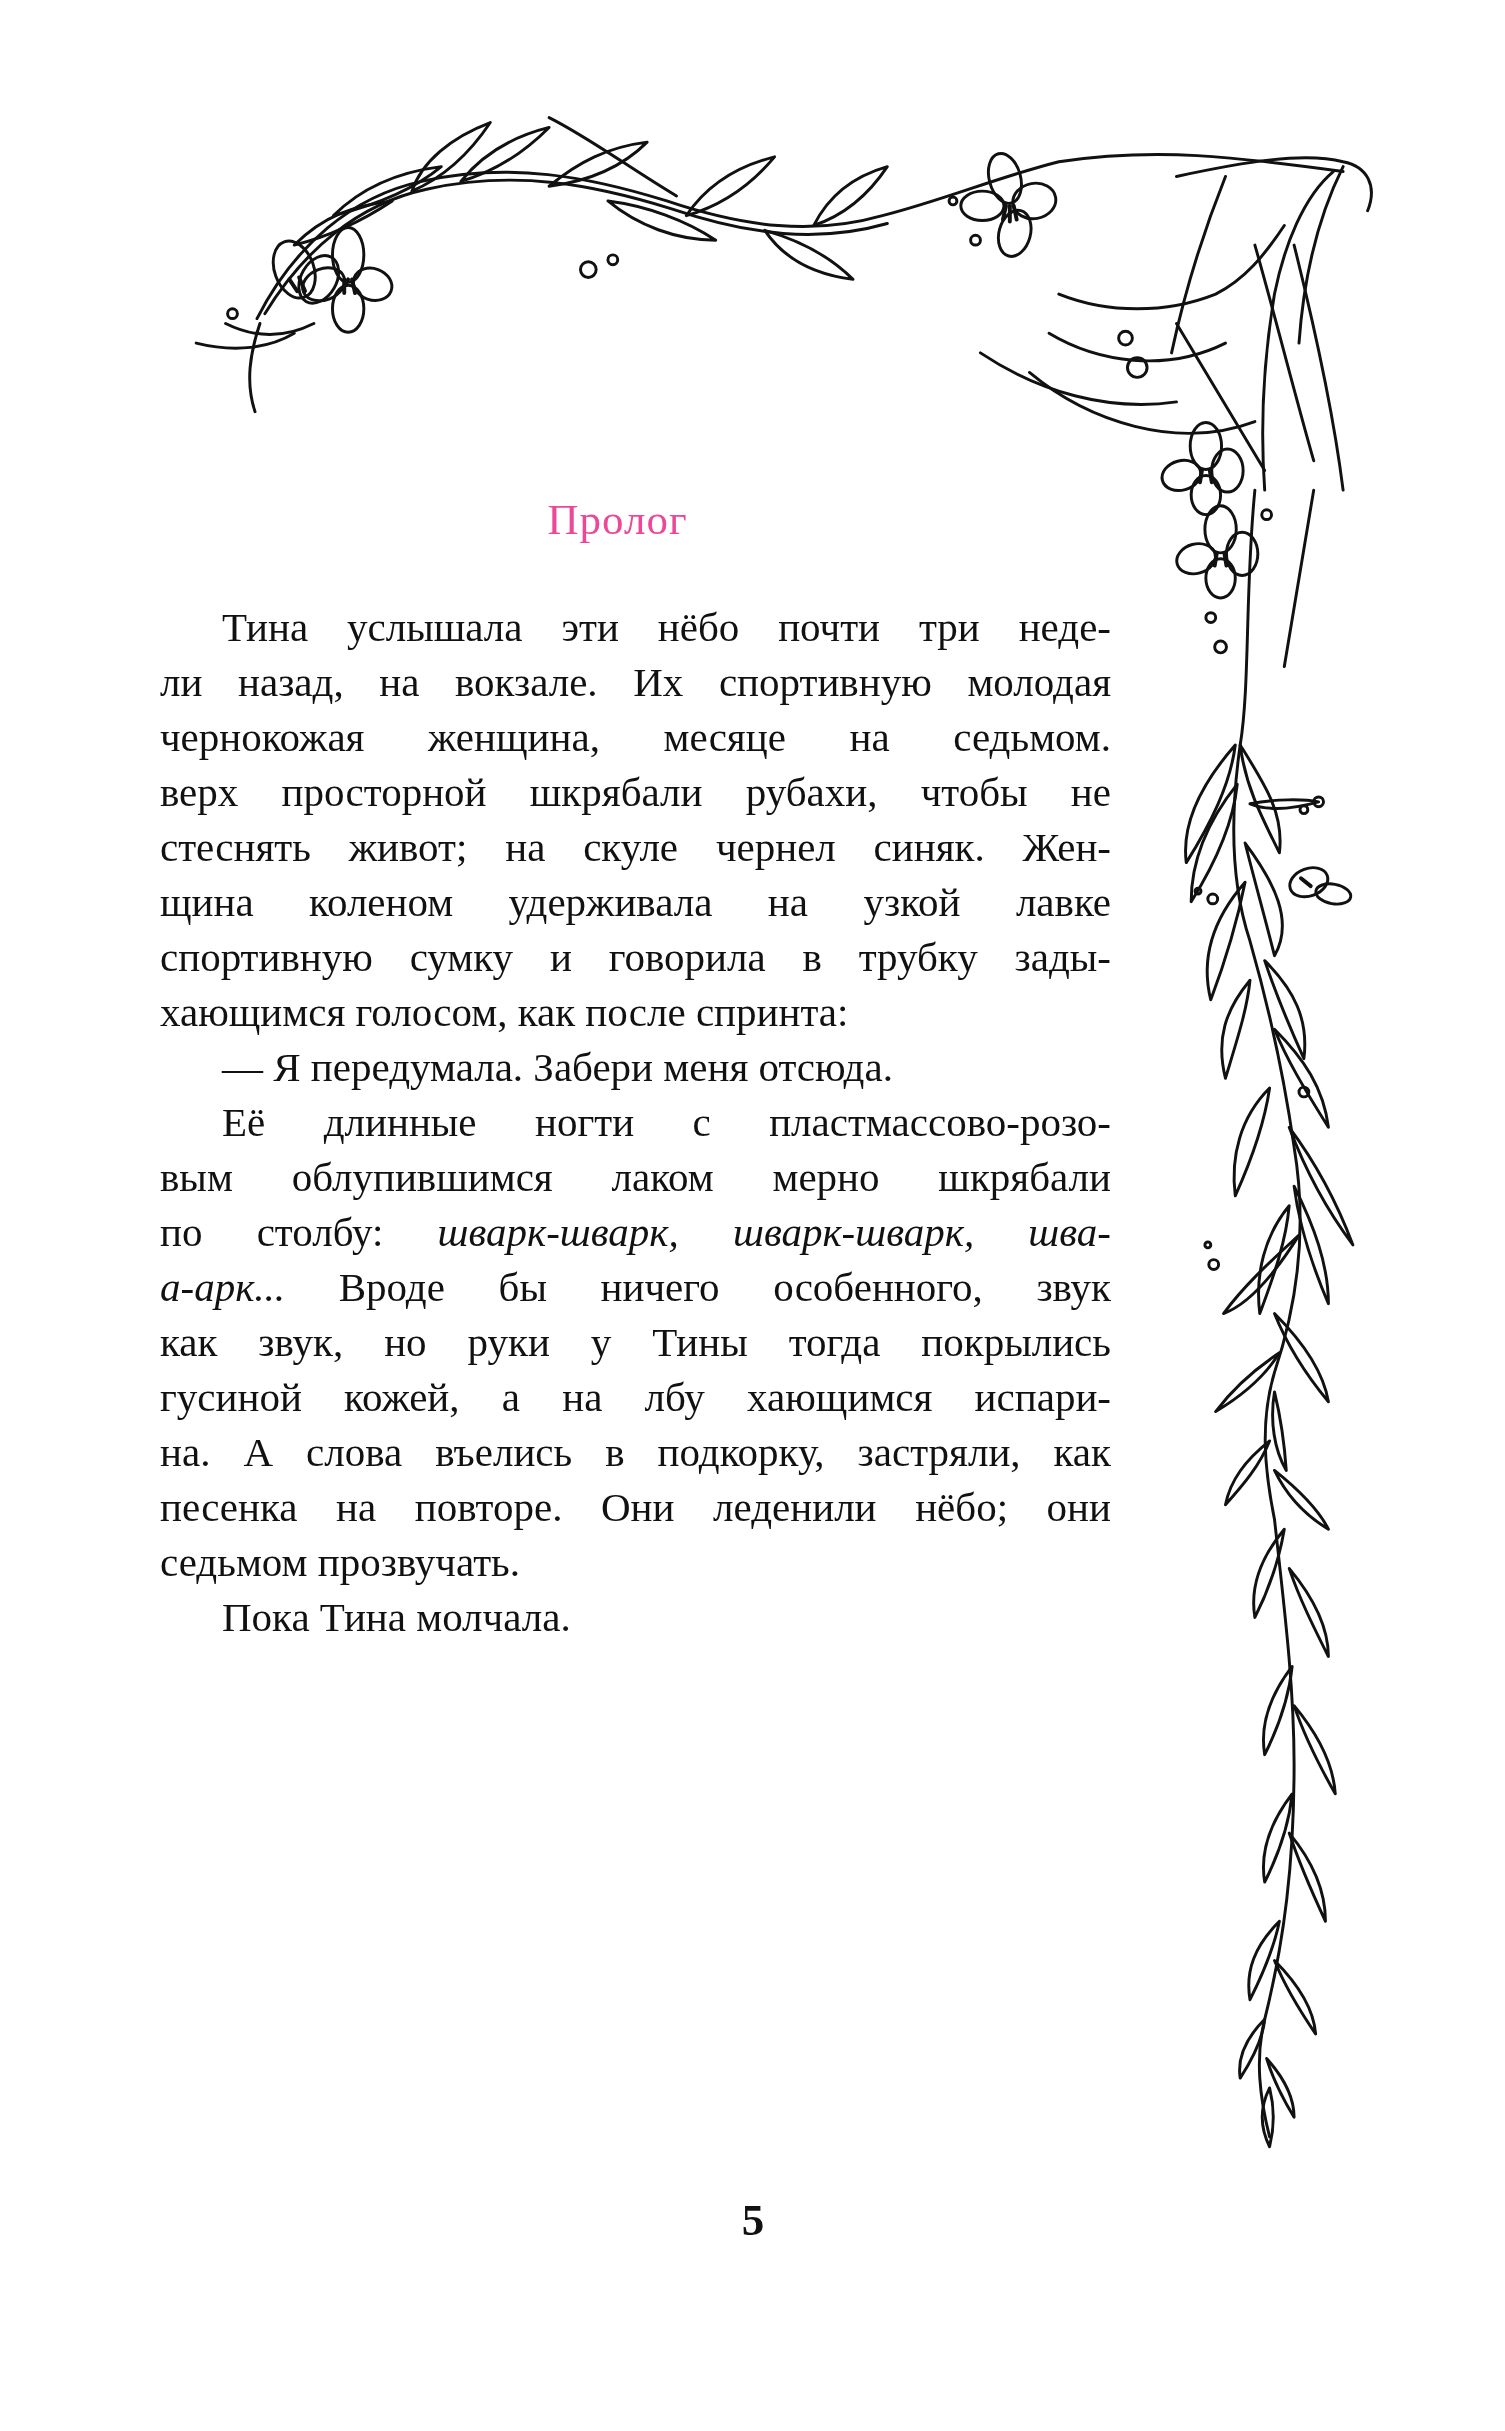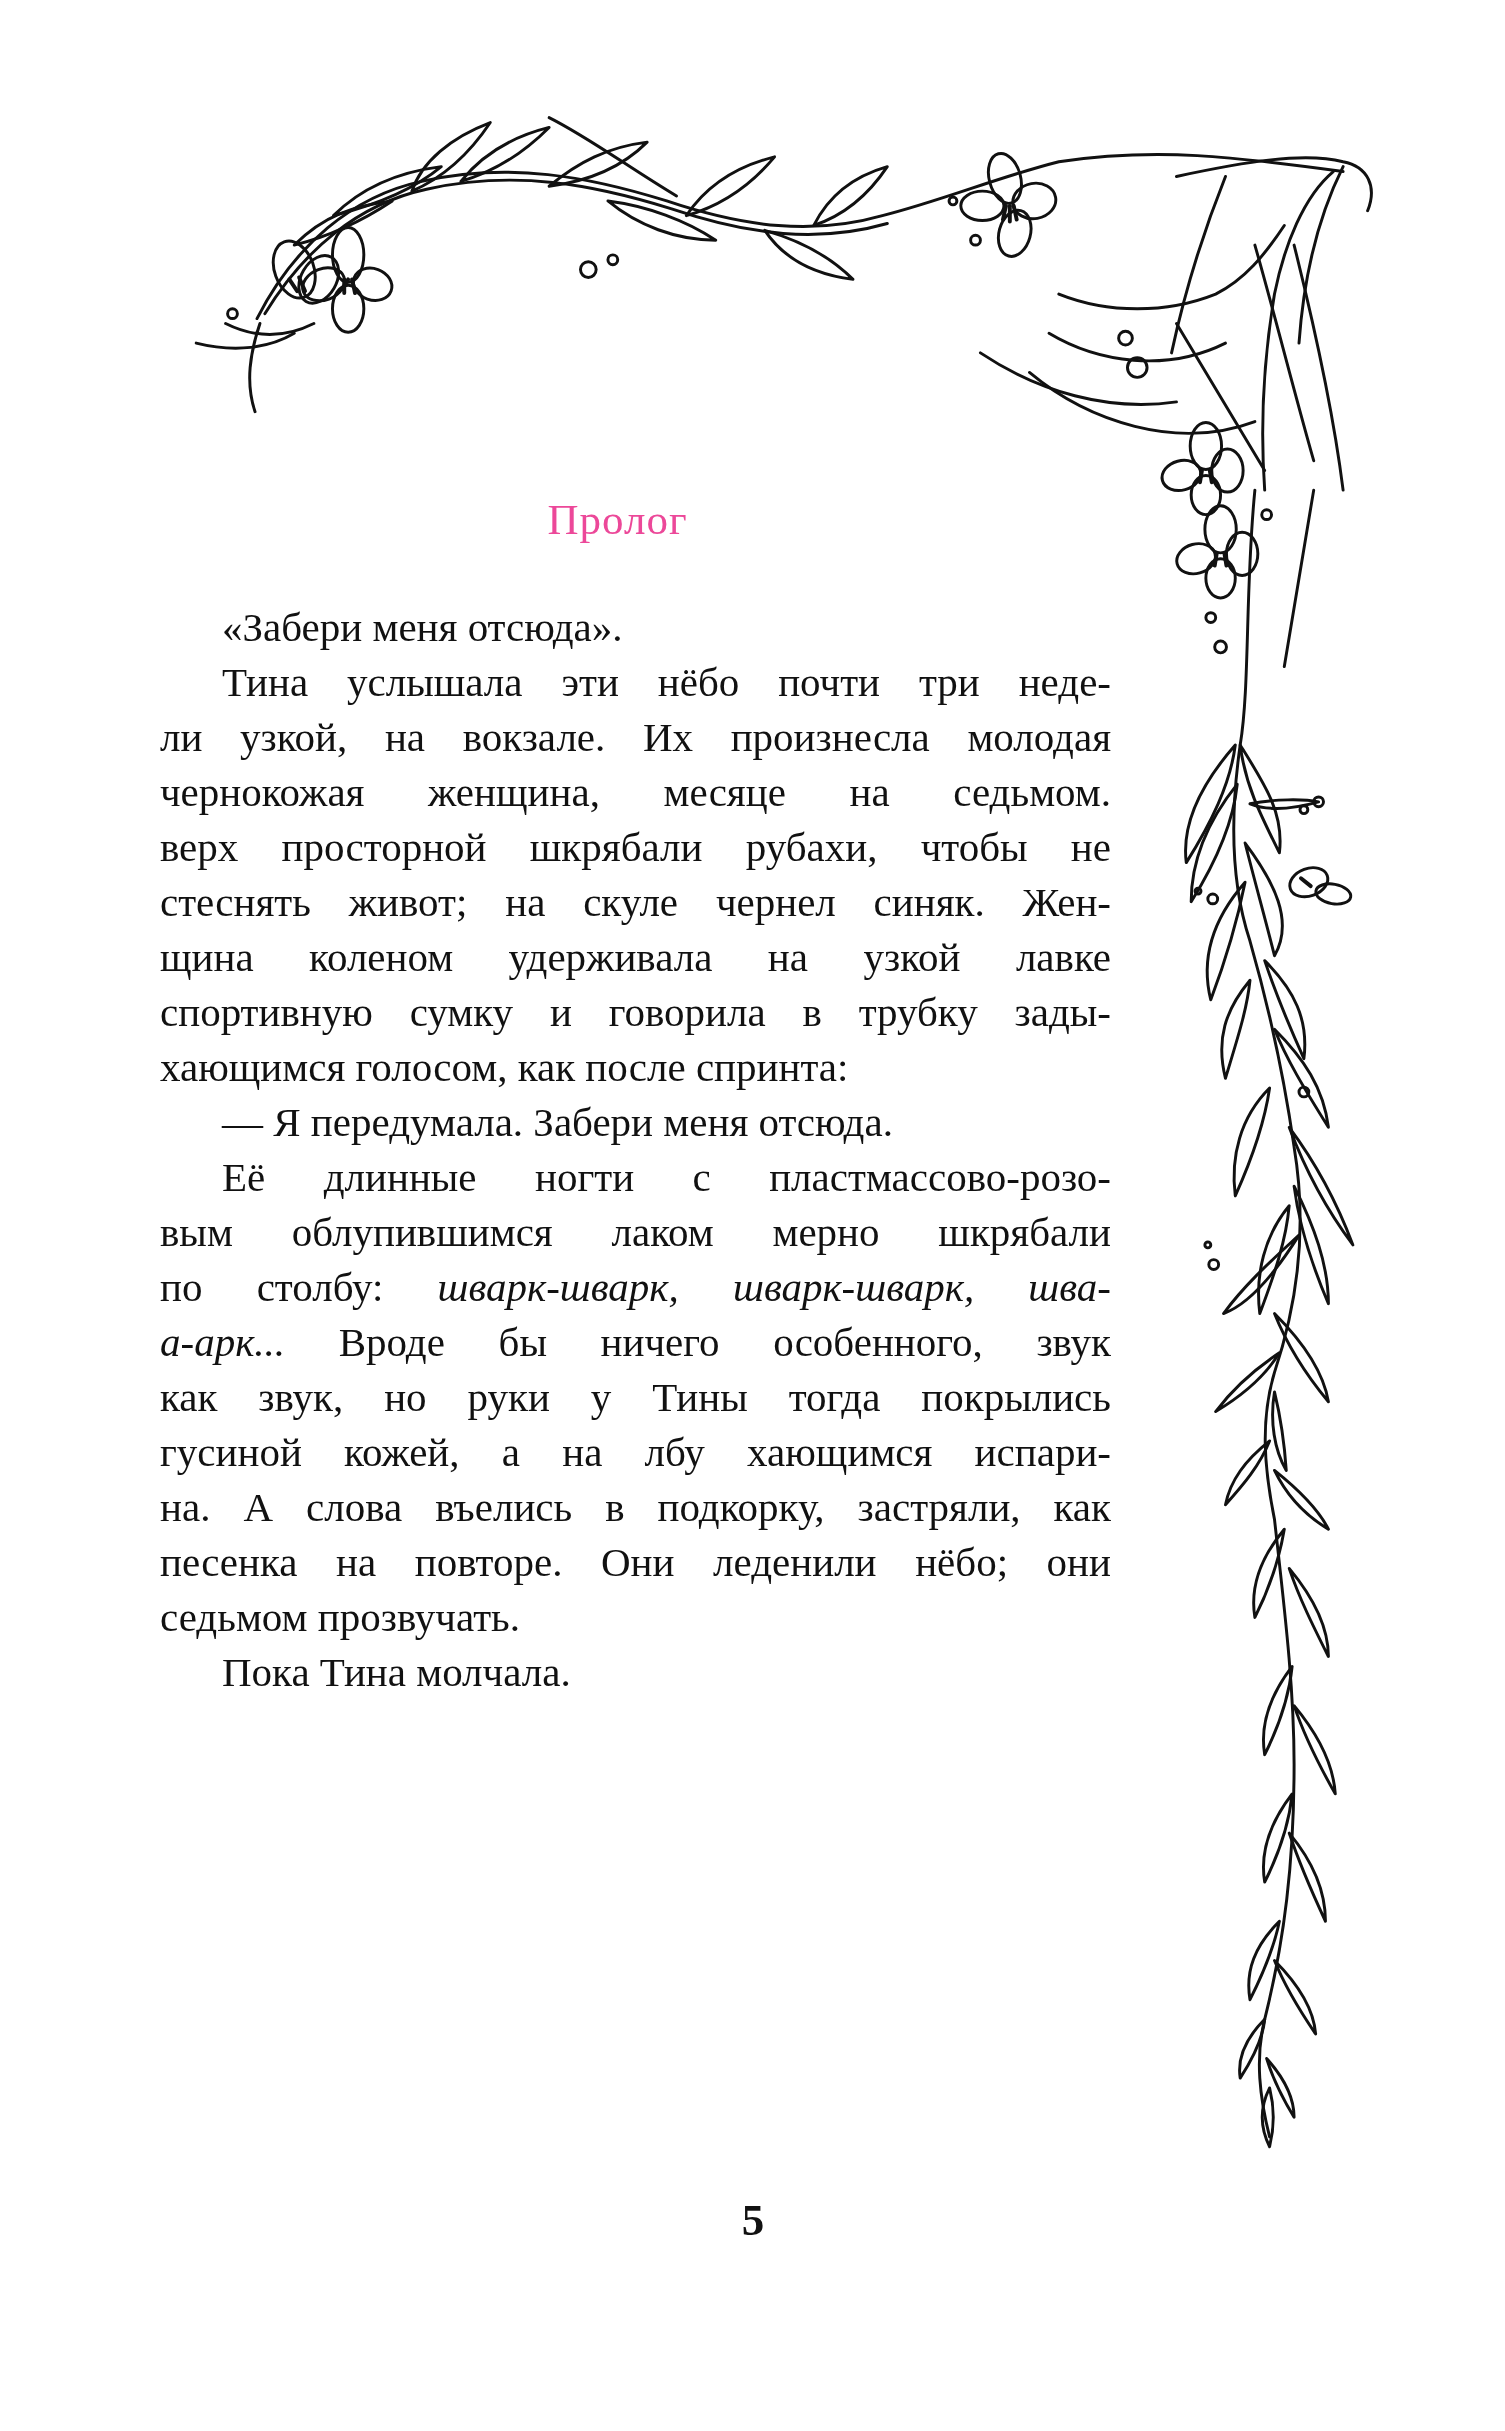--- a/index.html
+++ b/index.html
@@ -157,23 +157,22 @@
       <circle cx="1237" cy="917" r="5"></circle>
       <circle cx="1330" cy="1114" r="5"></circle>
       <circle cx="1232" cy="1270" r="3"></circle>
       <circle cx="1238" cy="1290" r="5"></circle>
     </g>
   </svg>
 
   <div class="title">Пролог</div>
 
   <div class="text">
-    <span class="line indent last">«Забери меня отсюда».</span>
     <span class="line indent">Тина услышала эти нёбо почти три неде-</span>
-    <span class="line">ли узкой, на вокзале. Их произнесла молодая</span>
+    <span class="line">ли назад, на вокзале. Их спортивную молодая</span>
     <span class="line">чернокожая женщина, месяце на седьмом.</span>
     <span class="line">верх просторной шкрябали рубахи, чтобы не</span>
     <span class="line">стеснять живот; на скуле чернел синяк. Жен-</span>
     <span class="line">щина коленом удерживала на узкой лавке</span>
     <span class="line">спортивную сумку и говорила в трубку зады-</span>
     <span class="line last">хающимся голосом, как после спринта:</span>
     <span class="line dash-indent last">— Я передумала. Забери меня отсюда.</span>
     <span class="line indent">Её длинные ногти с пластмассово-розо-</span>
     <span class="line">вым облупившимся лаком мерно шкрябали</span>
     <span class="line"><span>по столбу: </span><i>шварк-шварк, шварк-шварк, шва-</i></span>

